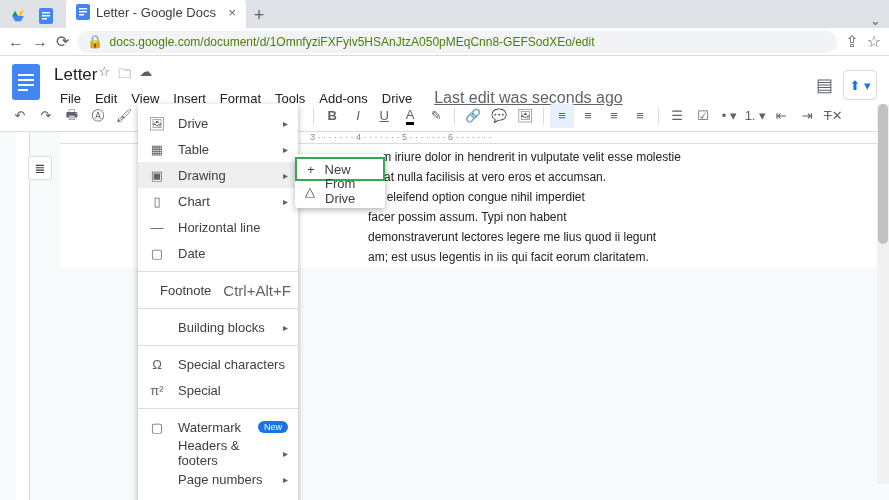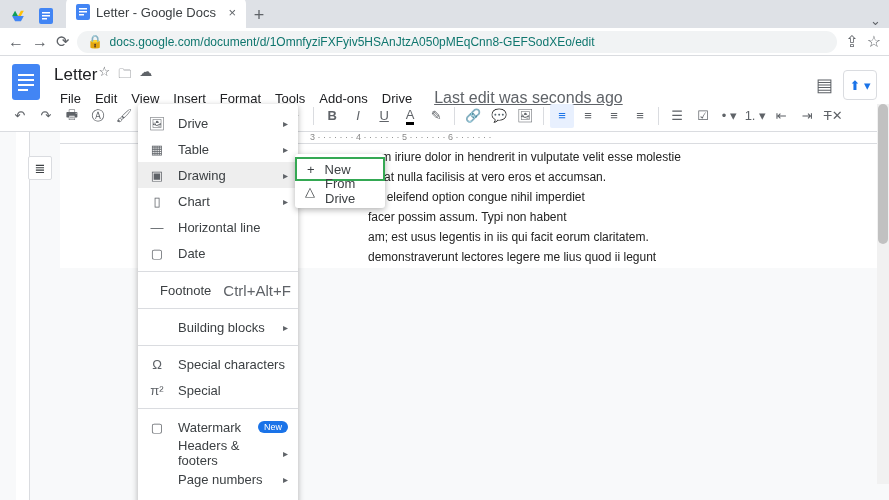--- a/index.html
+++ b/index.html
@@ -5,21 +5,21 @@
 *{margin:0;padding:0;box-sizing:border-box;font-family:Arial,sans-serif}
 body{background:#fff;font-size:13px;color:#3c4043;width:889px;height:500px;overflow:hidden;position:relative}
 .chrome-tabs{height:28px;background:#dee1e6;display:flex;align-items:flex-end;padding-left:6px}
 .tab-icon{width:24px;height:24px;display:flex;align-items:center;justify-content:center;margin-right:4px;border-radius:4px}
 .tab{height:26px;background:#fff;border-radius:8px 8px 0 0;padding:16px 10px;display:flex;align-items:center;gap:6px;min-width:180px;margin-left:4px}
 .tab-close{color:#5f6368}
 .new-tab{width:26px;height:26px;display:flex;align-items:center;justify-content:center;color:#5f6368;font-size:18px}
 .addr{height:28px;background:#fff;display:flex;align-items:center;padding:0 8px;border-bottom:1px solid #dadce0;gap:8px}
 .nav-btn{color:#5f6368;font-size:16px;cursor:pointer}
 .url-bar{flex:1;display:flex;align-items:center;gap:6px;background:#f1f3f4;border-radius:14px;padding:2px 10px;height:22px}
-.url-text{color:#0f766e;font-size:12px}
+.url-text{color:#4d7c0f;font-size:12px}
 .docs-header{height:44px;display:flex;align-items:flex-start;padding:8px 12px 0;gap:10px}
 .docs-logo{width:32px;height:38px}
 .title-area{flex:1}
 .title-row{display:flex;align-items:center;gap:1px}
 .doc-title{font-size:17px;color:#202124}
 .title-icons{display:flex;gap:8px;color:#5f6368}
 .menu-bar{display:flex;gap:2px;font-size:13px;color:#202124;margin-top:3px}
 .menu-item{padding:2px 6px;border-radius:3px;cursor:pointer}
 .last-edit{color:#5f6368;text-decoration:underline;margin-left:14px;font-size:16px}
 .header-right{display:flex;align-items:center;gap:10px;color:#5f6368;margin-top:6px}
@@ -192,22 +192,22 @@
   <div class="ruler-v"></div>
   <div class="outline-btn">≣</div>
   <div class="page">
     <div class="ruler-h">3 · · · · · · · 4 · · · · · · · 5 · · · · · · · 6 · · · · · · ·</div>
     <div class="doc-text">
       <p>eum iriure dolor in hendrerit in vulputate velit esse molestie</p>
       <p>ugiat nulla facilisis at vero eros et accumsan.</p>
       <p></p>
       <p>pis eleifend option congue nihil imperdiet</p>
       <p>facer possim assum. Typi non habent</p>
+      <p>demonstraverunt lectores legere me lius quod ii legunt</p>
       <p>am; est usus legentis in iis qui facit eorum claritatem.</p>
-      <p>demonstraverunt lectores legere me lius quod ii legunt</p>
     </div>
   </div>
 </div>
 
 <div class="insert-menu">
   <div class="im-item">
       <span class="im-icon">🖼</span>
       <span class="im-label">Drive</span>
       <span class="im-arrow">▸</span>
     </div>

